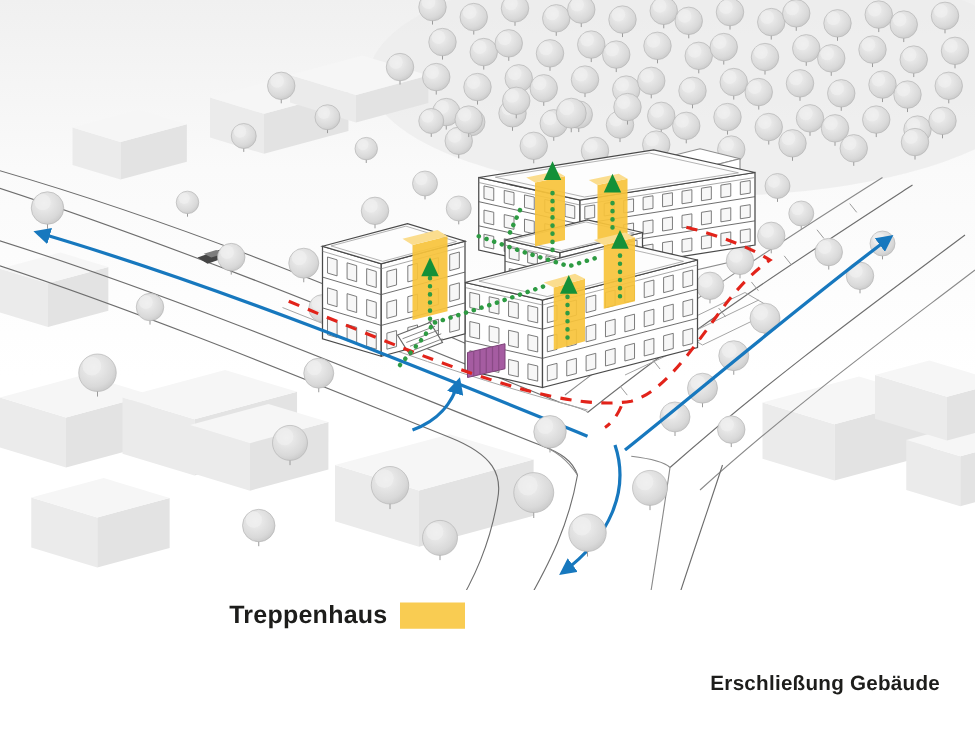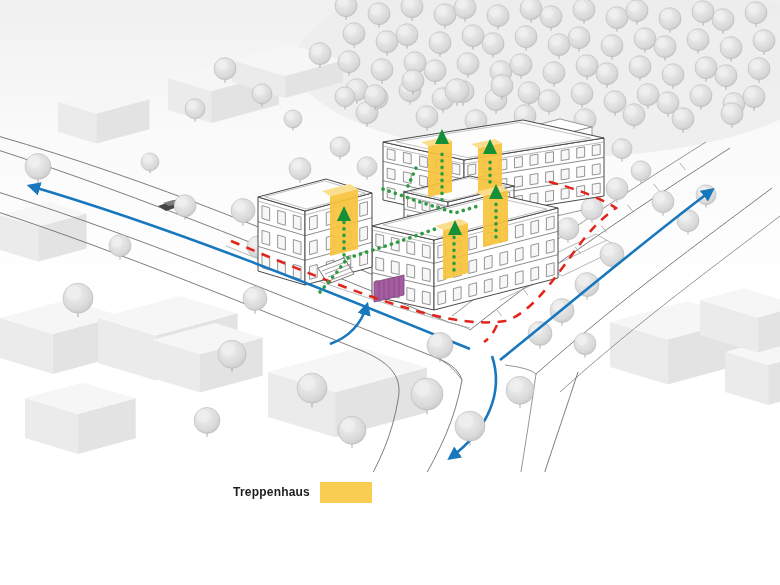--- a/index.html
+++ b/index.html
@@ -1,21 +1,21 @@
 <!DOCTYPE html>
 <html><head>
 <meta charset="utf-8">
 <style>
   html,body{margin:0;padding:0;background:#888;}
   #stage{position:relative;width:780px;height:585px;background:#ffffff;overflow:hidden;
          font-family:"Liberation Sans",sans-serif;}
   #scene{position:absolute;left:0;top:0;}
   .legend{position:absolute;left:150px;top:481px;width:222px;}
   .legend-row{display:flex;align-items:center;justify-content:flex-end;height:22px;margin-bottom:5px;}
-  .legend-label{font-size:12px;font-weight:bold;color:#1d1d1b;margin-right:10px;letter-spacing:.2px;}
+  .legend-label{font-size:20px;font-weight:bold;color:#1d1d1b;margin-right:10px;letter-spacing:.2px;}
   .legend-swatch{width:52px;height:21px;display:inline-block;}
   .title{position:absolute;right:28px;top:538px;font-size:16.5px;font-weight:bold;color:#1d1d1b;letter-spacing:.2px;}
 </style>
 </head>
 <body>
 
 <div id="stage">
 
 <svg id="scene" width="780" height="585" viewBox="0 0 780 585">
   <defs>
@@ -694,14 +694,15 @@
   <rect x="0" y="472" width="780" height="113" fill="#ffffff"></rect>
 </svg>
 
 <div class="legend">
   <div class="legend-row">
     <span class="legend-label">Treppenhaus</span>
     <span class="legend-swatch" style="background: rgb(249, 204, 82);"></span>
   </div>
 </div>
 
+<div class="title">Erschließung Gebäude</div>
 
 </div>
 
 </body></html>

